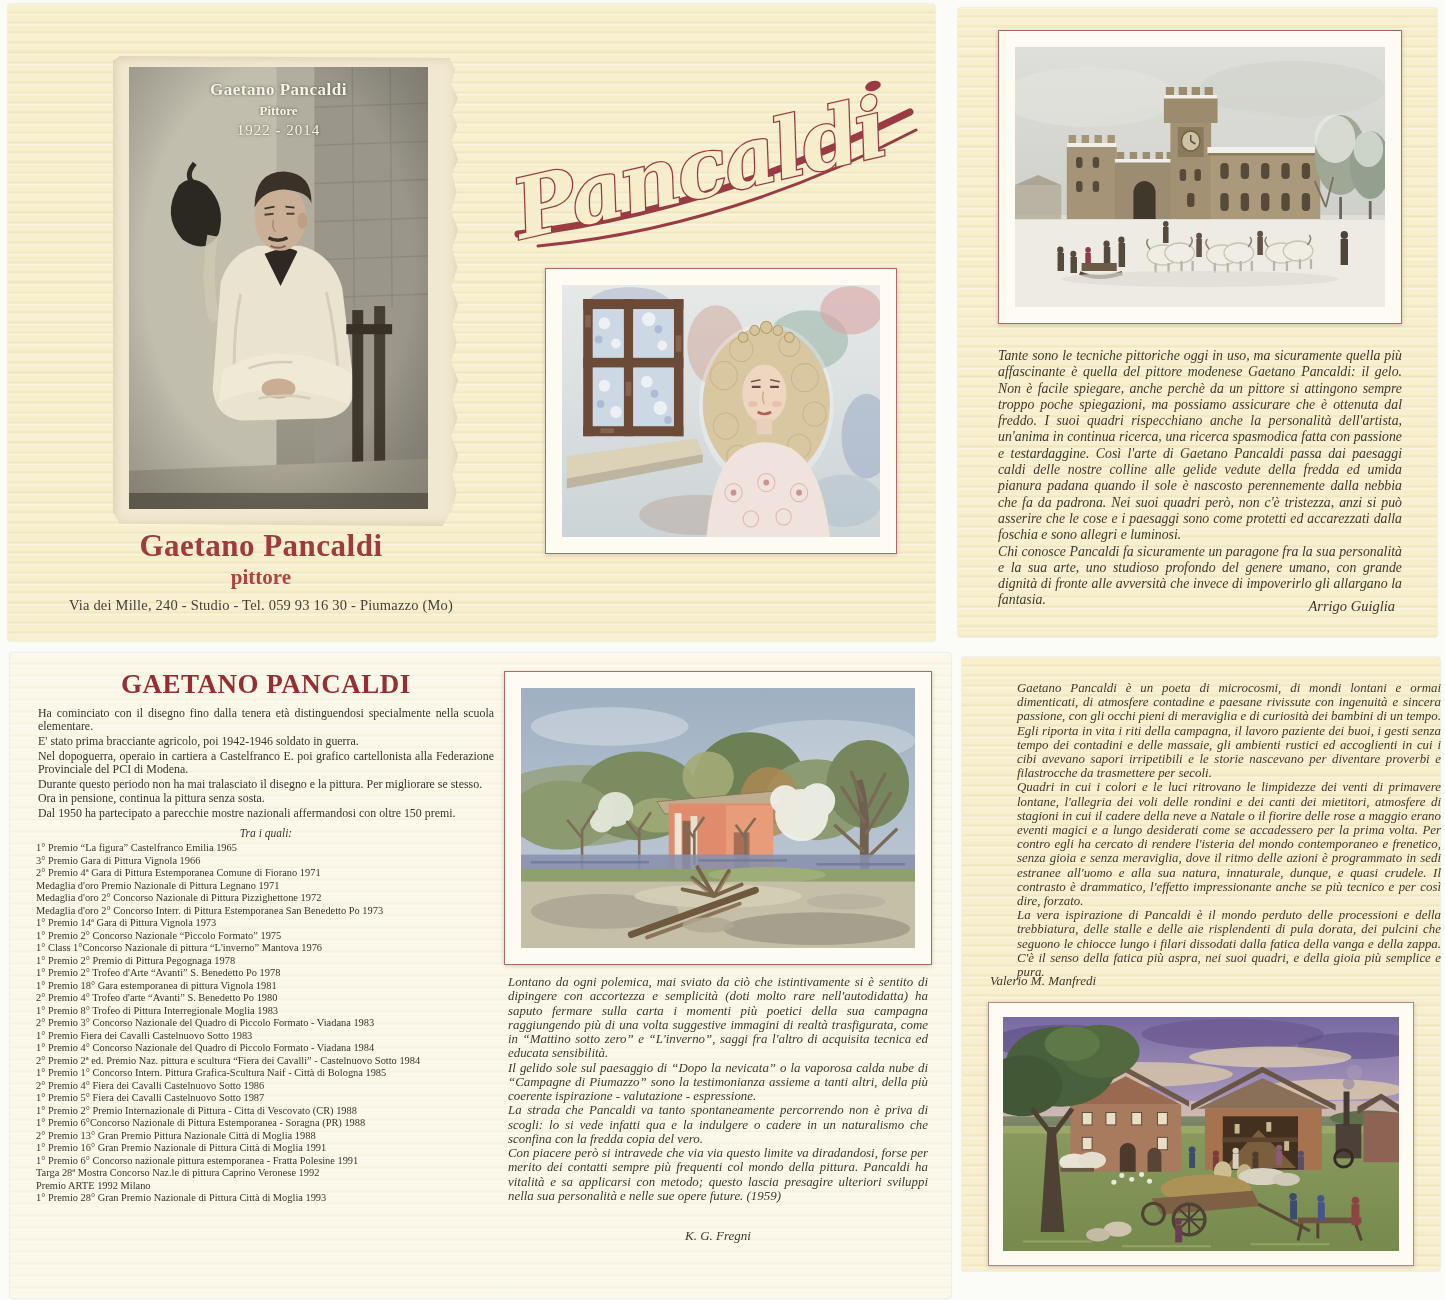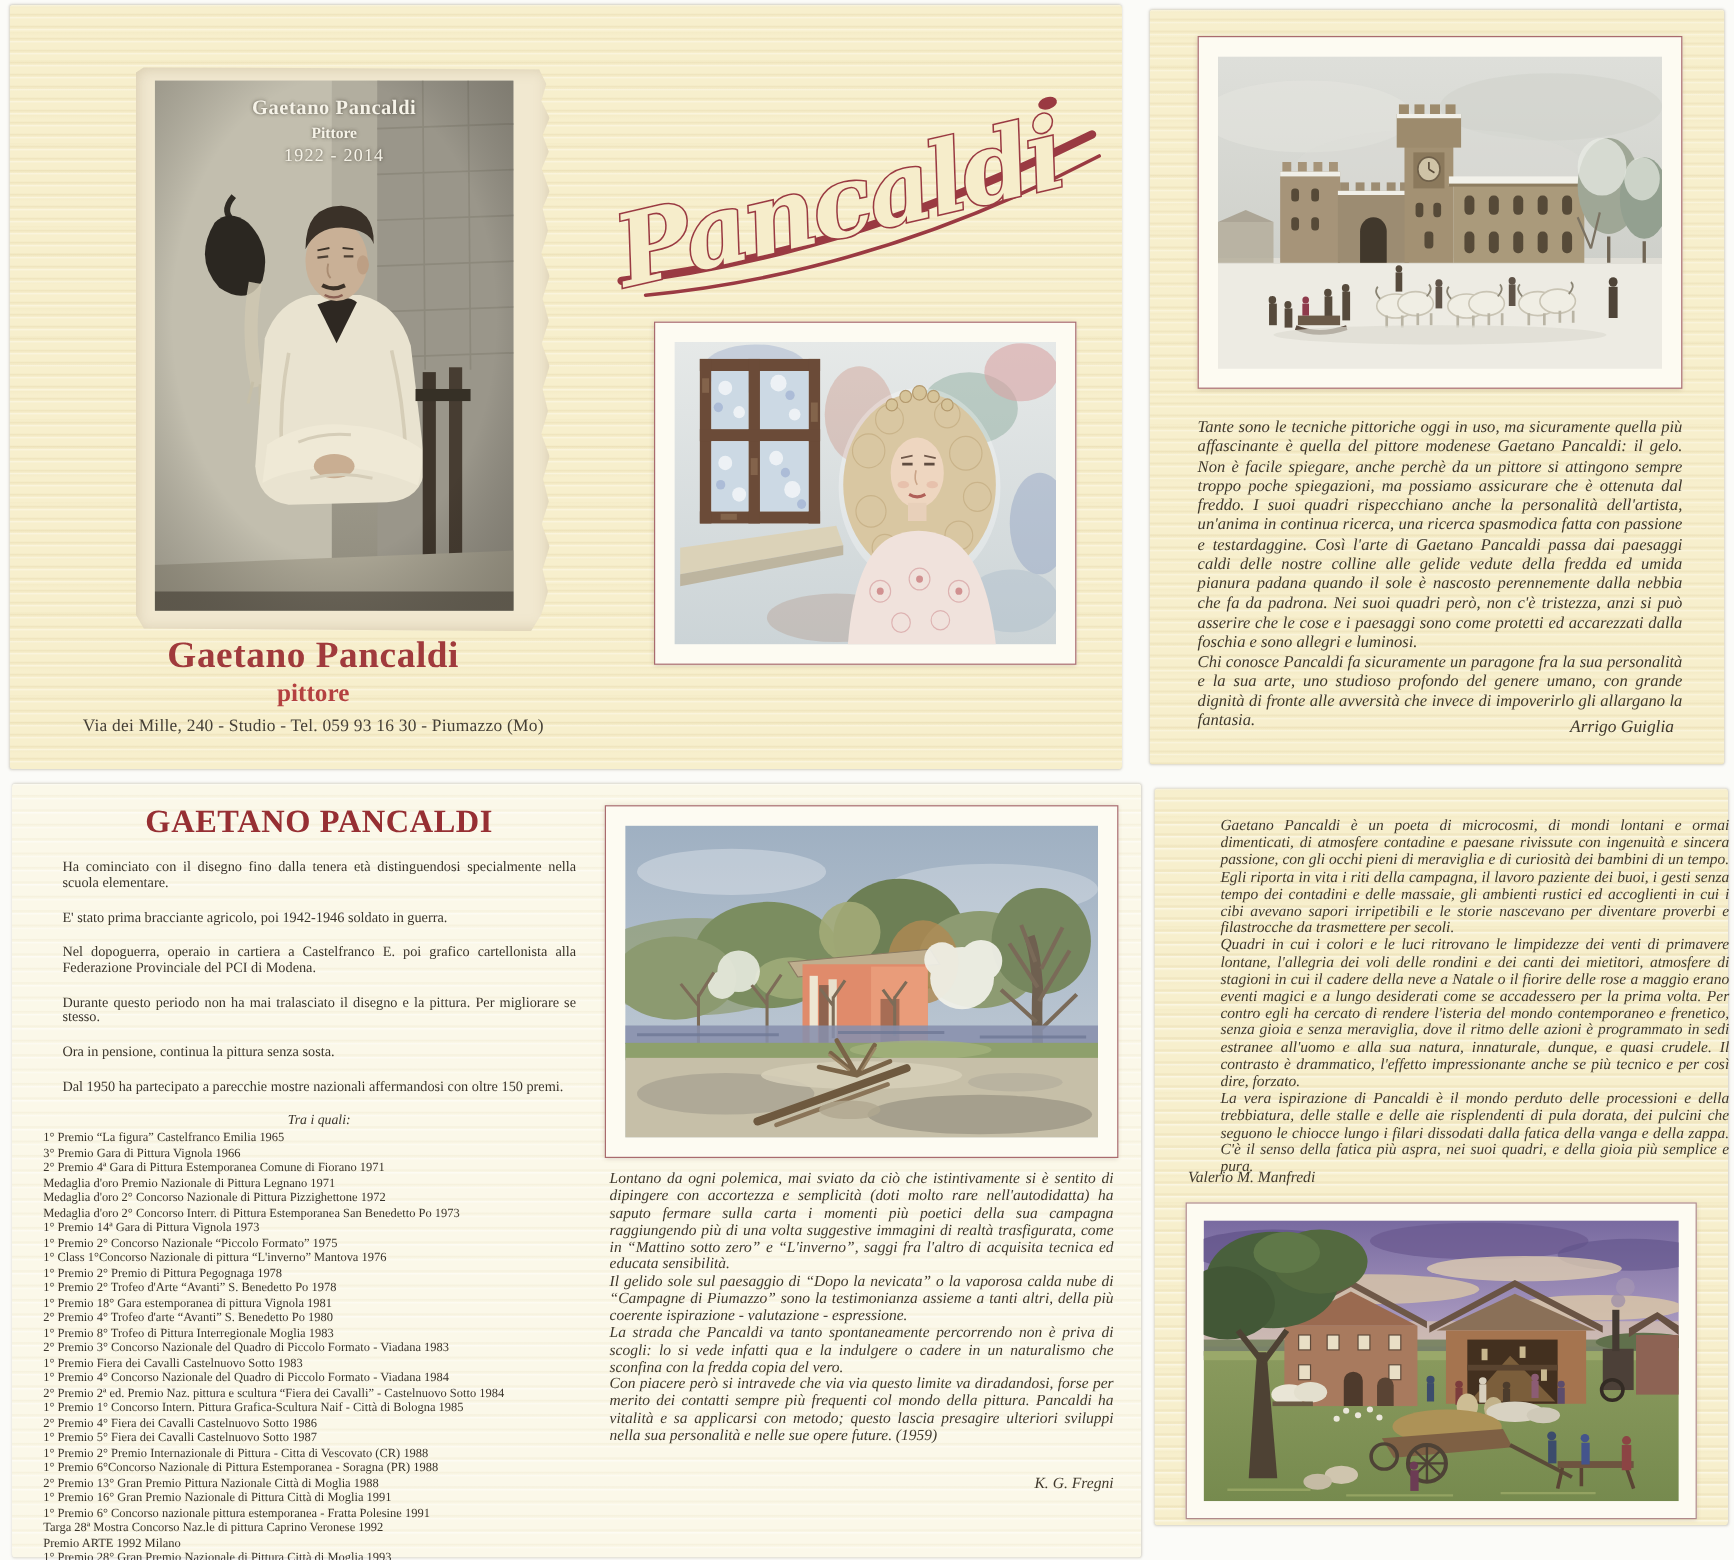--- a/index.html
+++ b/index.html
@@ -59,28 +59,28 @@
   .t-name{font-size:31px;font-weight:bold;color:#a03a3c;letter-spacing:.5px;}
   .t-sub{font-size:21px;font-weight:bold;color:#b44140;margin-top:1px;}
   .t-addr{font-size:14.5px;color:#464036;margin-top:7px;letter-spacing:.2px;text-align:center;}
 
   
   .quote{font-style:italic;color:#3f382c;text-align:justify;}
   .quote p{margin:0;}
   #tr-quote{position:absolute;left:40px;top:340px;width:404px;font-size:13.8px;line-height:16.3px;}
   #tr-sig{position:absolute;right:42px;top:590px;font-style:italic;font-size:14.5px;color:#3f382c;}
   #bc-quote{position:absolute;left:498px;top:322px;width:420px;font-size:12.9px;line-height:14.25px;}
-  #bc-sig{position:absolute;left:498px;width:420px;top:575px;text-align:right;font-style:italic;font-size:13px;color:#3f382c;}
+  #bc-sig{position:absolute;left:498px;width:420px;top:575px;text-align:center;font-style:italic;font-size:13px;color:#3f382c;}
   #br-quote{position:absolute;left:28px;top:24px;width:424px;font-size:12.9px;line-height:14.2px;margin-left:27px;}
   #br-sig{position:absolute;left:28px;width:424px;top:316px;text-align:left;font-style:italic;font-size:13px;color:#3f382c;}
 
   
   .bio-col{position:absolute;left:26px;top:16px;width:460px;color:#3a342b;}
   .bio-heading{font-size:27px;font-weight:bold;color:#962f33;text-align:center;letter-spacing:.5px;margin-bottom:7px;}
-  .bio-text p{margin:16px;font-size:11.9px;line-height:12.9px;text-align:justify;}
+  .bio-text p{margin:2px;font-size:11.9px;line-height:12.9px;text-align:justify;}
   .tra{font-style:italic;font-size:11.5px;text-align:center;margin:7px 0 3px 0;}
   .prizes div{font-size:10.4px;line-height:12.5px;white-space:nowrap;}
 </style>
 </head>
 <body>
 
 <div id="p-tl" class="panel cream">
 
   <div class="photo-frame">
     <div class="photo-inner">

